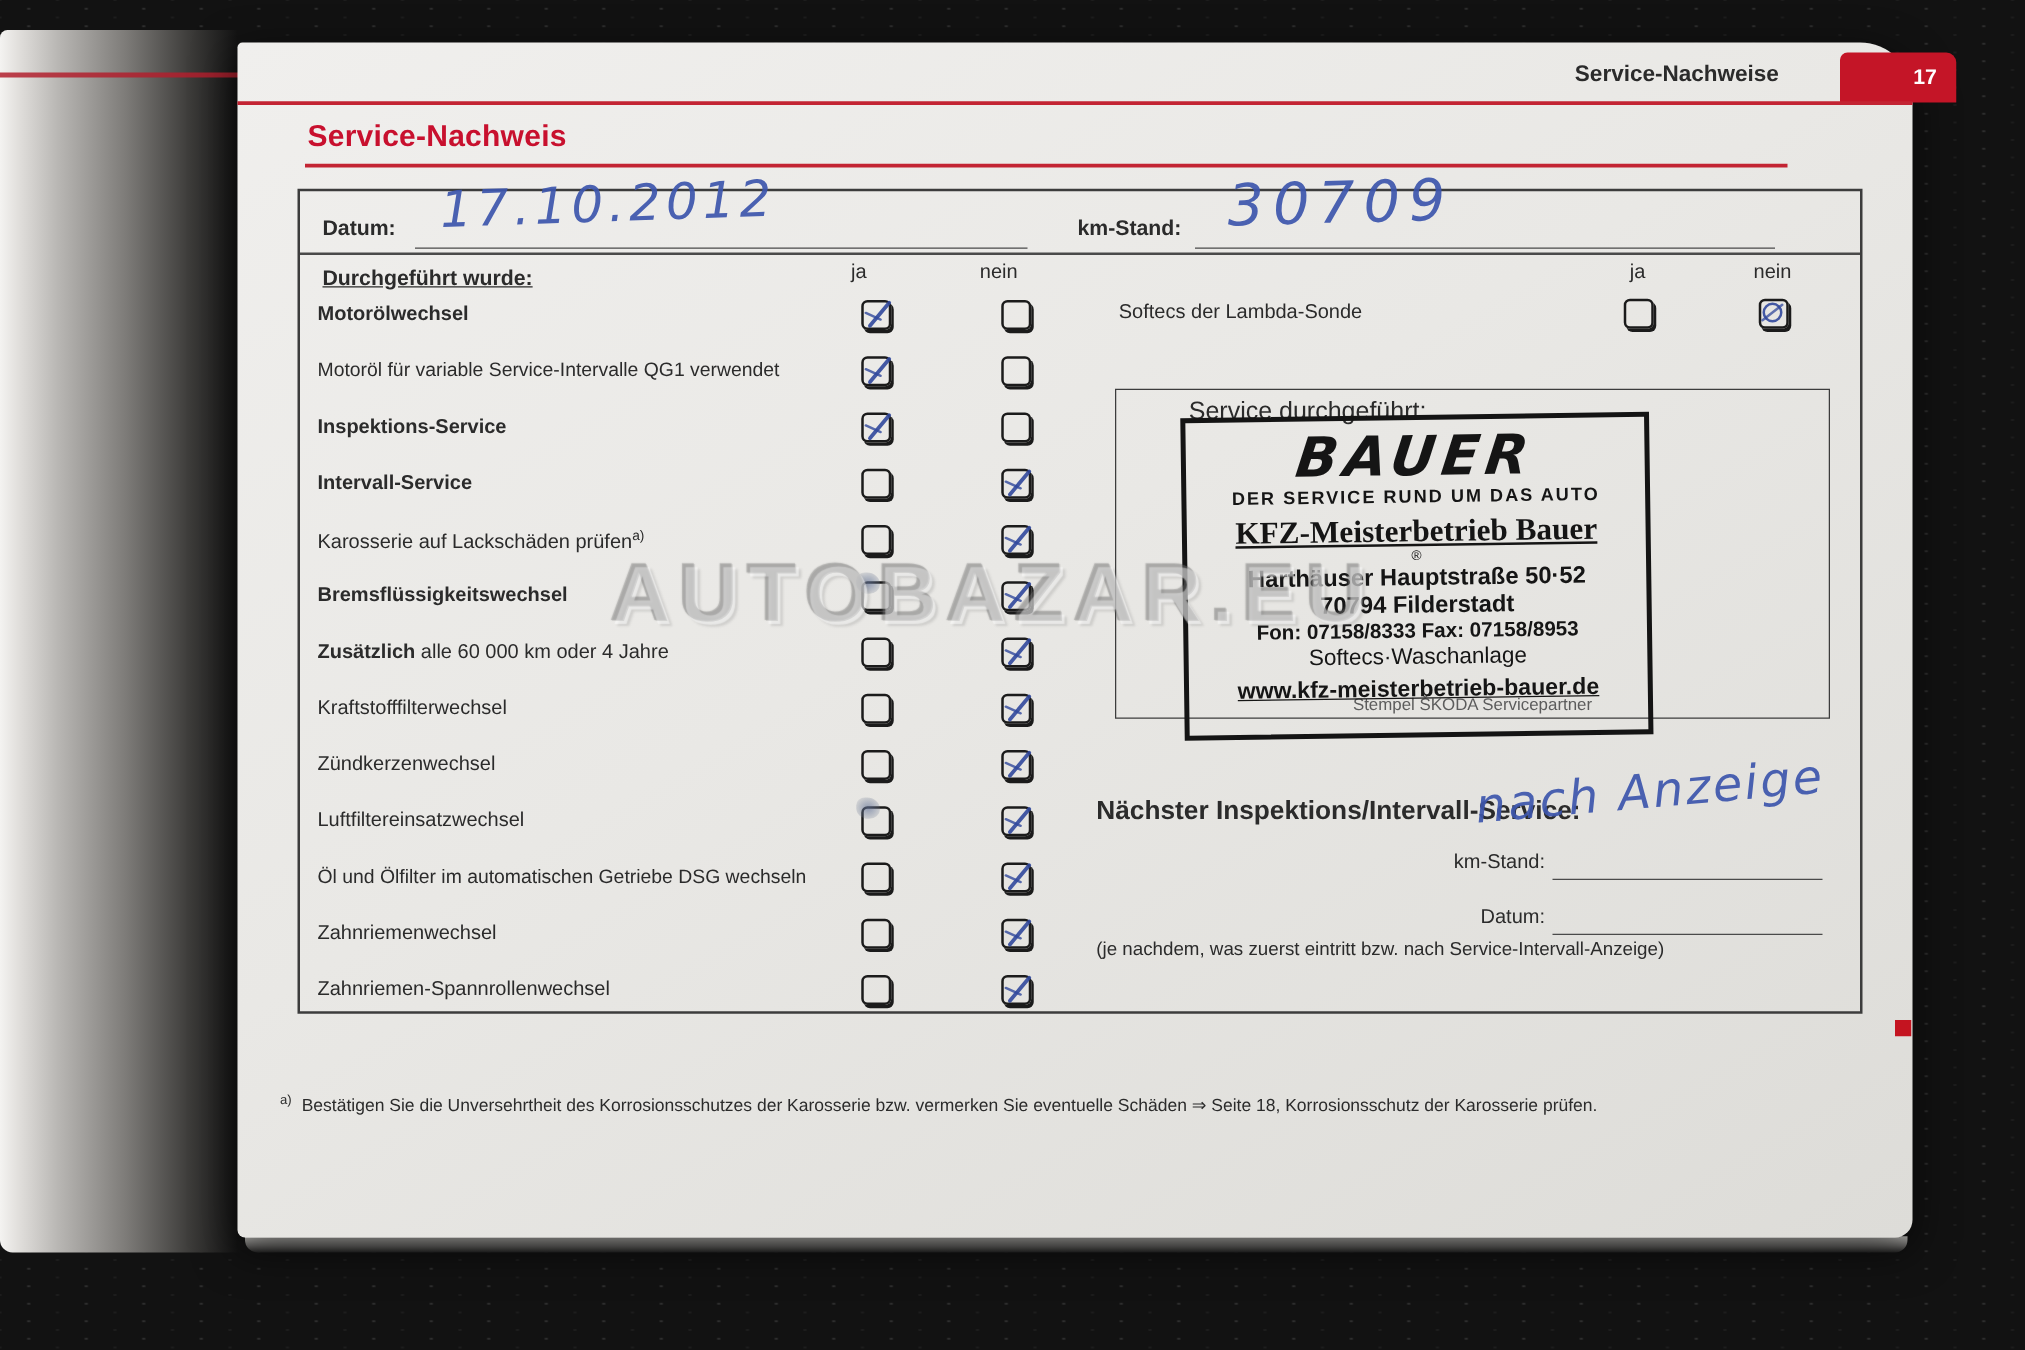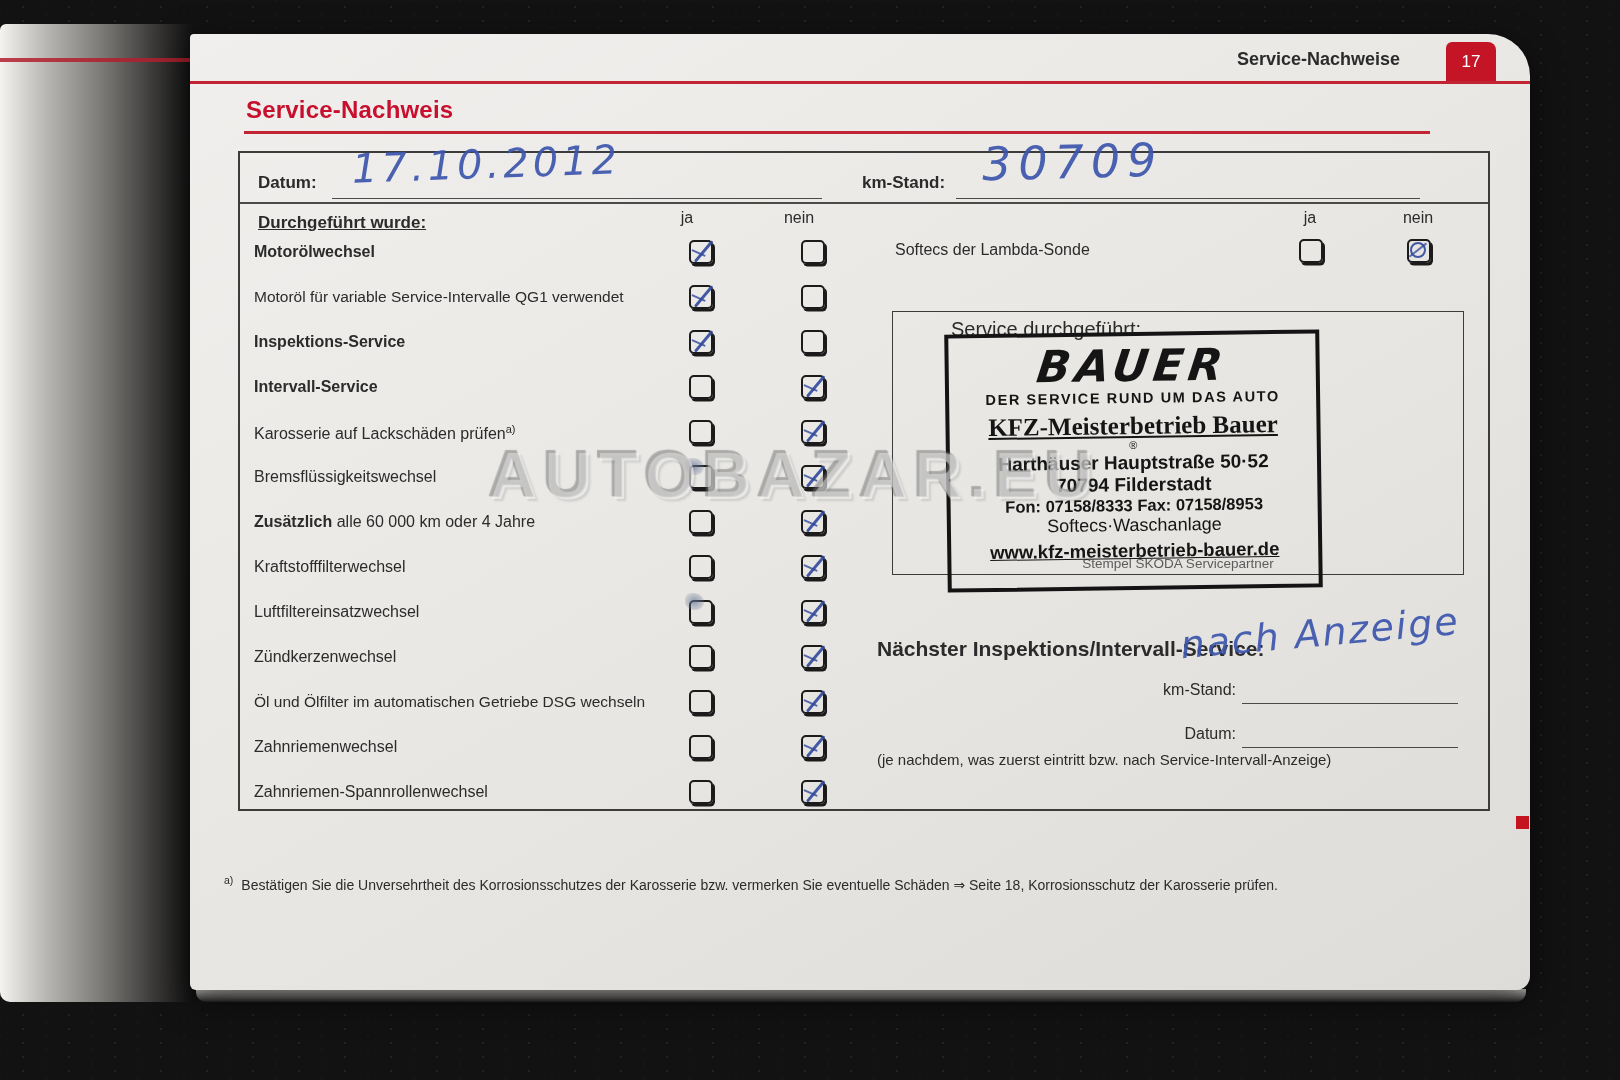--- a/index.html
+++ b/index.html
@@ -16,25 +16,25 @@
     background:linear-gradient(to right,#f4f3f1 0,#e2e0dd 14px,#b9b7b4 46px,#7e7c79 100px,#3f3e3c 150px,#131313 190px);
     border-radius:6px 0 0 10px;}
   .left-redline{position:absolute;left:0;top:34px;width:100%;height:4px;background:#b1202e;opacity:.85;}
   .stack-edge{position:absolute;left:196px;top:989px;width:1330px;height:13px;
     background:linear-gradient(to bottom,#c9c8c4,#6a6967 60%,#242424);border-radius:0 0 10px 10px;}
   
   .page{position:absolute;left:190px;top:34px;width:1340px;height:956px;
     background:linear-gradient(150deg,#f0efed 0%,#e9e8e5 45%,#dddcd8 100%);
     border-radius:4px 42px 14px 6px;
     box-shadow:0 10px 34px rgba(0,0,0,.6);}
-  .hdr-label{position:absolute;top:15px;left:860px;width:350px;text-align:right;
+  .hdr-label{position:absolute;top:15px;left:883px;width:350px;text-align:right;
     font-size:18px;font-weight:bold;color:#2b2b2b;}
-  .hdr-num{position:absolute;left:1256px;top:8px;width:50px;height:40px;background:#c41527;
-    border-radius:6px 8px 0 0;color:#fff;font-size:17px;font-weight:normal;
-    display:flex;align-items:center;justify-content:center;}
+  .hdr-num{position:absolute;left:1282px;top:8px;width:50px;height:40px;background:#c41527;
+    border-radius:6px 8px 0 0;color:#fff;font-size:17px;font-weight:bold;
+    display:flex;align-items:center;justify-content:center;padding-left:43px;}
   .top-redline{position:absolute;left:0;top:47px;width:1340px;height:3px;background:#c32433;}
   .title{position:absolute;left:56px;top:62px;font-size:24px;font-weight:bold;color:#c8102e;letter-spacing:.2px;}
   .title-rule{position:absolute;left:54px;top:97px;width:1186px;height:3px;background:#c32433;}
   
   .formbox{position:absolute;left:48px;top:117px;width:1252px;height:660px;
     border:2px solid #3c3c3c;box-sizing:border-box;}
   .lbl{color:#2b2b2b;font-size:17px;font-weight:bold;}
   .field-line{position:absolute;border-bottom:1.6px solid #4a4a4a;}
   .hand{position:absolute;color:#3d56ad;font-style:italic;font-family:"DejaVu Sans",sans-serif;
     opacity:.92;white-space:nowrap;}
@@ -173,21 +173,21 @@
           <div class="chk-row">
             <div class="chk-label"><span>Karosserie auf Lackschäden prüfen</span><sup>a)</sup></div>
             <div class="chk-cell">
               <span class="cbx"></span>
             </div>
             <div class="chk-cell c2">
               <span class="cbx check"></span>
             </div>
           </div>
           <div class="chk-row">
-            <div class="chk-label"><span style="font-weight: normal; margin-top: 42px;">Bremsflüssigkeitswechsel</span></div>
+            <div class="chk-label"><span style="font-weight: bold; margin-top: 42px;">Bremsflüssigkeitswechsel</span></div>
             <div class="chk-cell">
               <span class="cbx smudge"></span>
             </div>
             <div class="chk-cell c2">
               <span class="cbx check"></span>
             </div>
           </div>
           <div class="chk-row">
             <div class="chk-label"><b>Zusätzlich</b><span> alle 60 000 km oder 4 Jahre</span></div>
             <div class="chk-cell">
@@ -200,32 +200,32 @@
           <div class="chk-row">
             <div class="chk-label"><span>Kraftstofffilterwechsel</span></div>
             <div class="chk-cell">
               <span class="cbx"></span>
             </div>
             <div class="chk-cell c2">
               <span class="cbx check"></span>
             </div>
           </div>
           <div class="chk-row">
+            <div class="chk-label"><span>Zündkerzenwechsel</span></div>
+            <div class="chk-cell">
+              <span class="cbx"></span>
+            </div>
+            <div class="chk-cell c2">
+              <span class="cbx check"></span>
+            </div>
+          </div>
+          <div class="chk-row">
             <div class="chk-label"><span>Luftfiltereinsatzwechsel</span></div>
             <div class="chk-cell">
               <span class="cbx smudge"></span>
-            </div>
-            <div class="chk-cell c2">
-              <span class="cbx check"></span>
-            </div>
-          </div>
-          <div class="chk-row">
-            <div class="chk-label"><span>Zündkerzenwechsel</span></div>
-            <div class="chk-cell">
-              <span class="cbx"></span>
             </div>
             <div class="chk-cell c2">
               <span class="cbx check"></span>
             </div>
           </div>
           <div class="chk-row tall">
             <div class="chk-label"><span>Öl und Ölfilter im automatischen Getriebe DSG wechseln</span></div>
             <div class="chk-cell">
               <span class="cbx"></span>
             </div>

